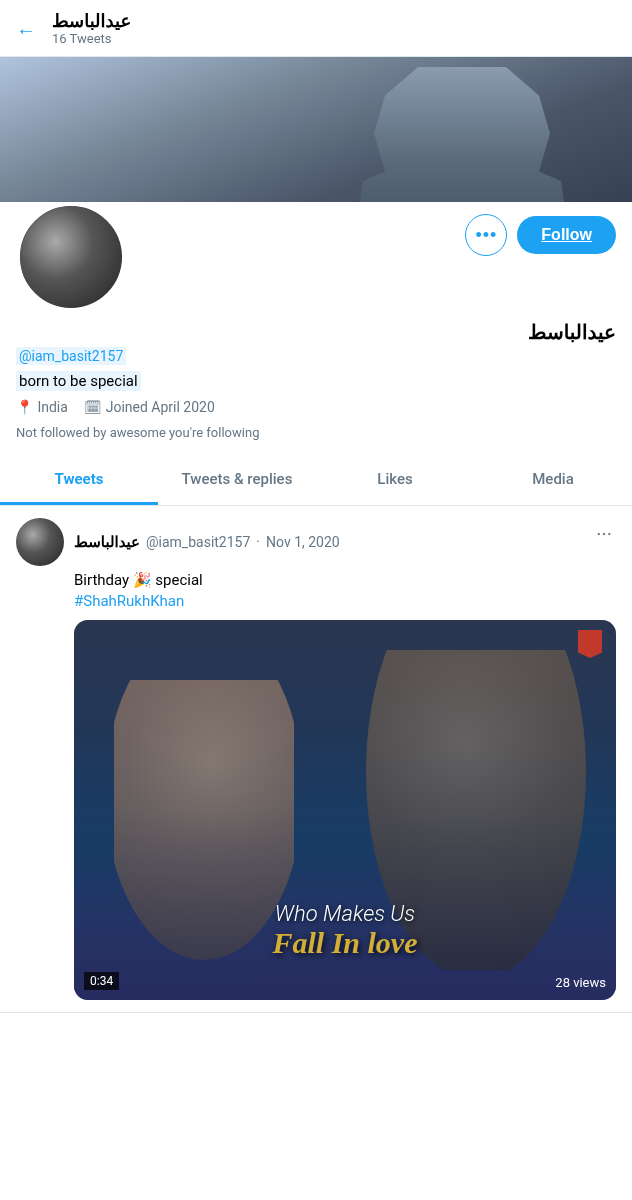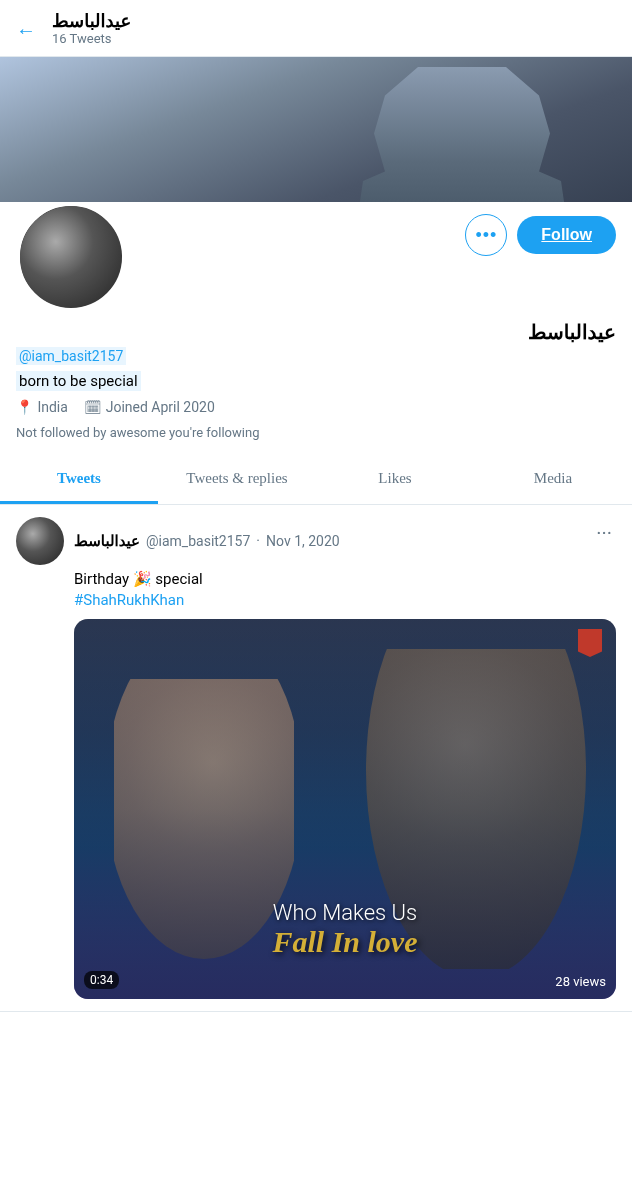--- a/index.html
+++ b/index.html
@@ -199,21 +199,20 @@
     }
     .tab {
       flex: 1;
       text-align: center;
       padding: 14px 0;
       font-size: 15px;
       color: #657786;
       cursor: pointer;
       border-bottom: 3px solid transparent;
       font-weight: 500;
-      font-family: Liberation Serif, serif;
     }
     .tab.active {
       color: #1da1f2;
       border-bottom: 3px solid #1da1f2;
       font-weight: bold;
     }
 
     
     .tweet {
       padding: 12px 16px;
@@ -295,39 +294,40 @@
       position: absolute;
       bottom: 40px;
       left: 0;
       right: 0;
       text-align: center;
     }
     .video-line1 {
       color: #fff;
       font-size: 22px;
       font-weight: 300;
+      font-style: italic;
       text-shadow: 1px 1px 4px rgba(0,0,0,0.8);
     }
     .video-line2 {
       color: #d4af37;
       font-size: 30px;
       font-weight: bold;
       font-style: italic;
       font-family: Georgia, serif;
       text-shadow: 2px 2px 6px rgba(0,0,0,0.8);
     }
     .video-duration {
       position: absolute;
       bottom: 10px;
       left: 10px;
       background: rgba(0,0,0,0.7);
       color: #fff;
       font-size: 12px;
       padding: 2px 6px;
-      border-radius: 8px;
+      border-radius: 0;
     }
     .video-views {
       position: absolute;
       bottom: 10px;
       right: 10px;
       color: #fff;
       font-size: 13px;
     }
     
     .face-left {

